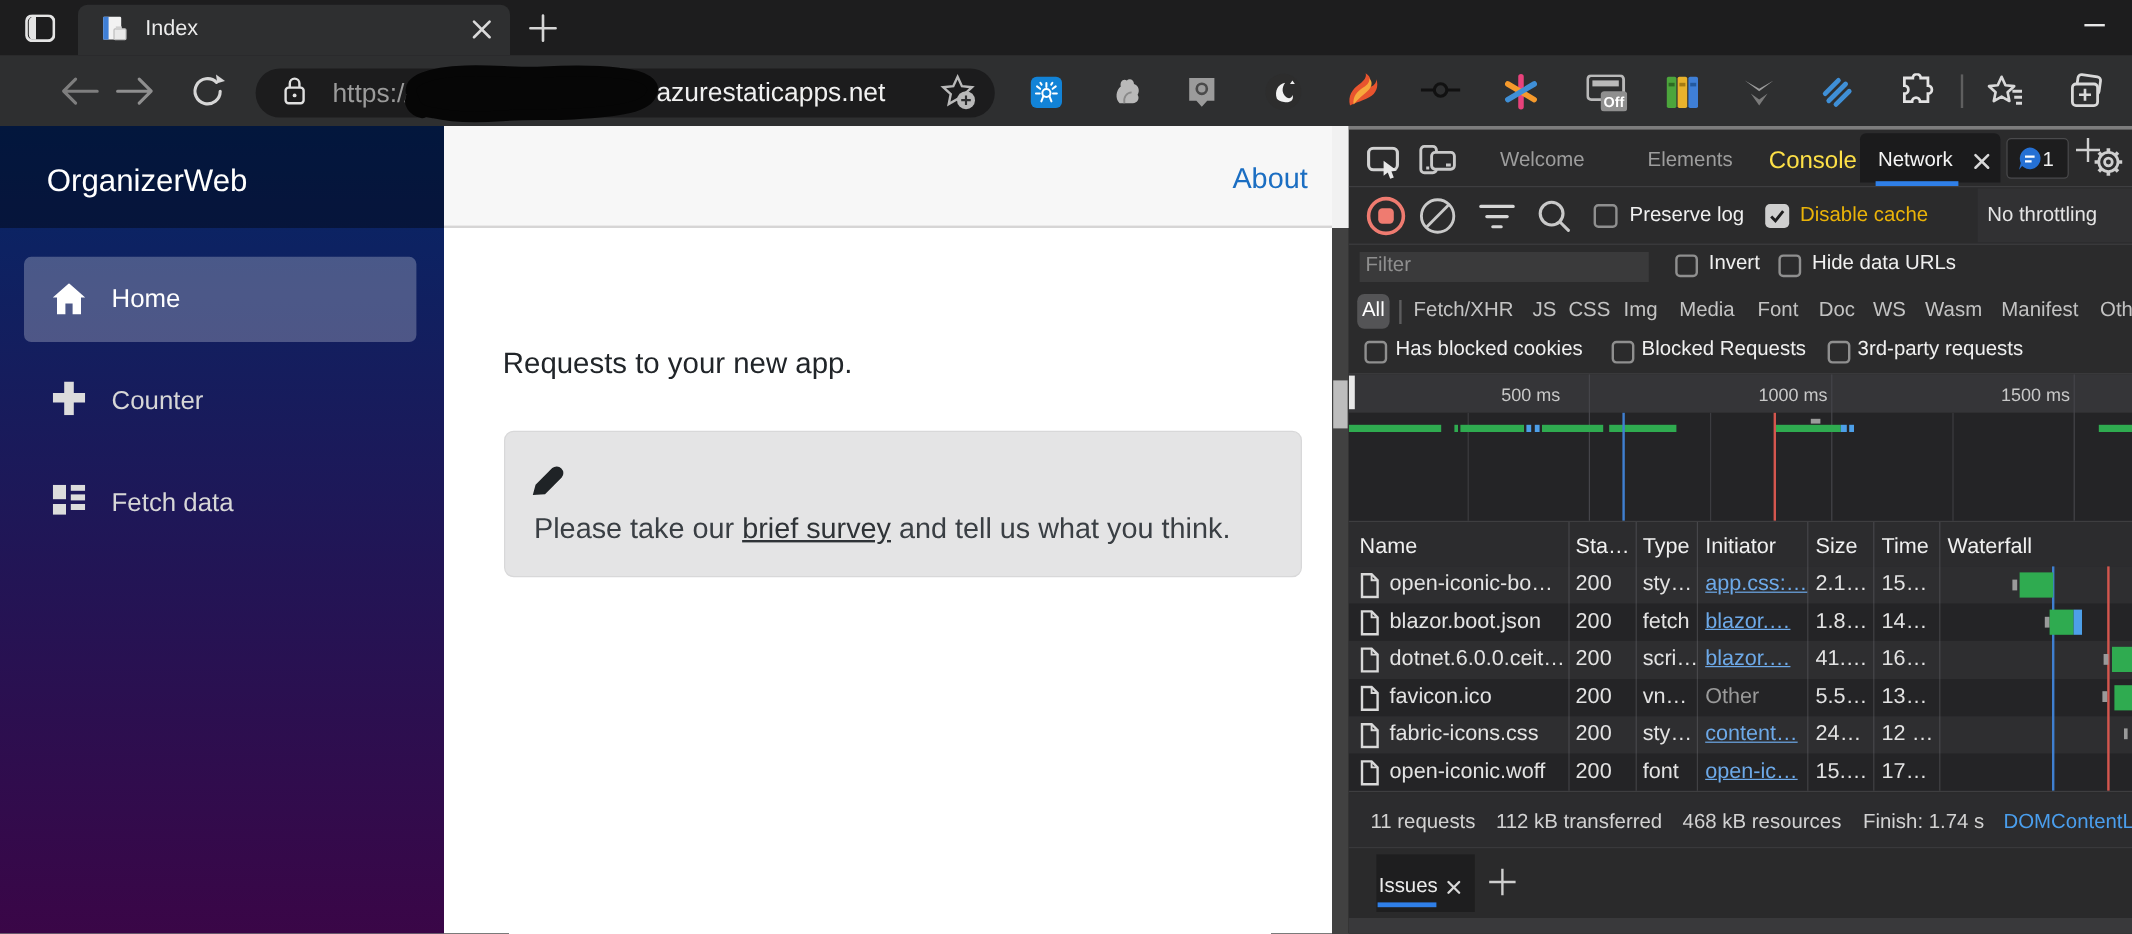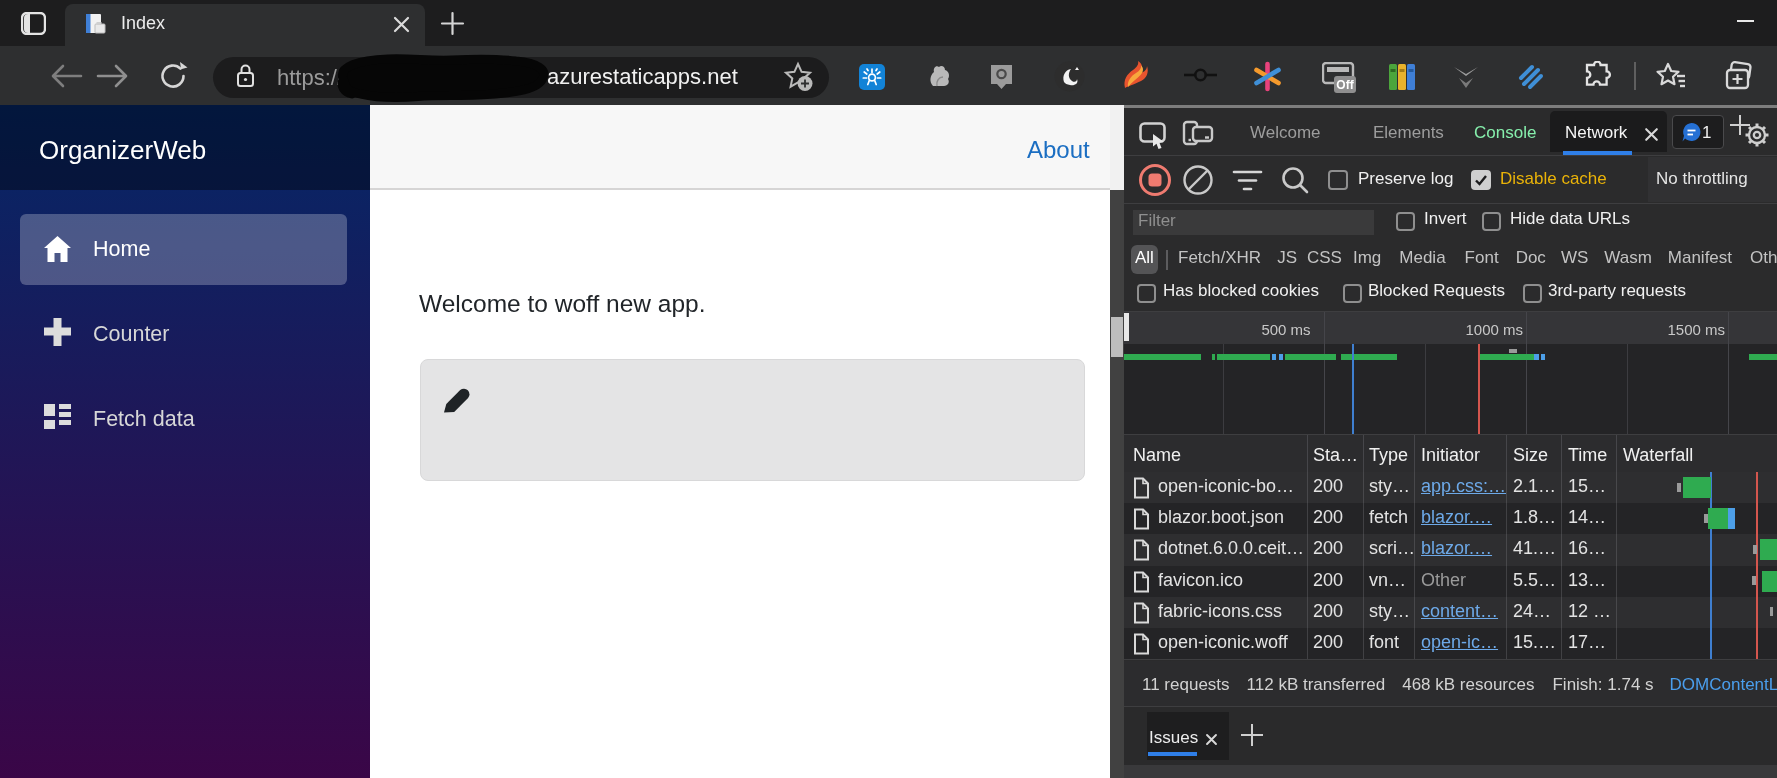--- a/index.html
+++ b/index.html
@@ -206,46 +206,47 @@
         <rect x="0" y="0" width="11" height="12" fill="#dcdcdc"></rect>
         <rect x="15" y="0" width="12" height="5" fill="#dcdcdc"></rect>
         <rect x="15" y="8" width="12" height="5" fill="#dcdcdc"></rect>
         <rect x="0" y="16" width="11" height="9" fill="#dcdcdc"></rect>
         <rect x="15" y="16" width="12" height="5" fill="#dcdcdc"></rect>
       </svg>
     <div class="abs" style="left:93px;top:302px;font-size:21.5px;color:#d7d7d7">Fetch data</div>
 
     <div id="toprow"></div>
     <div class="abs" style="left:1027px;top:31px;font-size:24px;color:#1b6ec2">About</div>
-    <div class="abs" style="left:419px;top:185px;font-size:24.5px;color:#212529">Welcome to woff new app.</div>
+    <div class="abs" style="left:419px;top:185px;font-size:24.5px;color:#212529">Requests to your new app.</div>
     <div class="abs" style="left:420px;top:254px;width:665px;height:122px;background:#e4e4e5;border:1px solid #d8d8d9;border-radius:8px"></div>
     <svg class="abs" style="left:442px;top:279px" width="30" height="30" viewBox="0 0 30 30">
         <path d="M2 28.5 L4.3 20 L18.2 6.1 A5.6 5.6 0 0 1 26.1 14 L12.2 27.9 L2 28.5 Z" fill="#1f2326"></path>
       </svg>
+    <div class="abs" style="left:445px;top:322px;font-size:24px;color:#3a3f44">Please take our <span style="text-decoration:underline;color:#2f3337">brief survey</span> and tell us what you think.</div>
   </div>
   <div id="pagesb">
       <div class="toppart"></div>
       <div class="thumb"></div>
     </div>
   <div id="devtools">
     <div class="abs" style="left:0;top:0;width:653px;height:3px;background:#7d7d7d"></div>
 
     <svg class="abs" style="left:15px;top:17px" width="30" height="28" viewBox="0 0 30 28">
         <rect x="1.5" y="1.5" width="24" height="18" rx="4" fill="none" stroke="#d2d2d2" stroke-width="2.6"></rect>
         <path d="M14 12 L25 20 L20.5 20.8 L22.5 26 L19.5 27 L17.5 21.7 L14 24.5 Z" fill="#e8e8e8"></path>
       </svg>
     <svg class="abs" style="left:58px;top:15px" width="32" height="30" viewBox="0 0 32 30">
         <rect x="2" y="2" width="13" height="22" rx="3" fill="none" stroke="#c9c9c9" stroke-width="2.4"></rect>
         <rect x="11" y="7" width="19" height="14" rx="3" fill="#2b2b2c" stroke="#c9c9c9" stroke-width="2.4"></rect>
         <line x1="23" y1="17.5" x2="27" y2="17.5" stroke="#c9c9c9" stroke-width="2.4"></line>
         <line x1="6.5" y1="20" x2="9" y2="20" stroke="#c9c9c9" stroke-width="2.4"></line>
       </svg>
     <div class="abs" style="left:126px;top:18px;font-size:17px;color:#9d9d9d">Welcome</div>
     <div class="abs" style="left:249px;top:18px;font-size:17px;color:#9d9d9d">Elements</div>
-    <div class="abs" style="left:350px;top:18px;font-size:17px;color:#86efac">Console</div>
+    <div class="abs" style="left:350px;top:18px;font-size:20px;color:#fde047">Console</div>
     <div class="abs" style="left:426px;top:6px;width:117px;height:41px;background:#1b1b1c;border-radius:5px 5px 0 0"></div>
     <div class="abs" style="left:441px;top:18px;font-size:17px;color:#f5f5f5">Network</div>
     <svg class="abs" style="left:520px;top:22px" width="15" height="15" viewBox="0 0 17 17">
         <path d="M2.5 2.5 L14.5 14.5 M14.5 2.5 L2.5 14.5" stroke="#d8d8d8" stroke-width="2.4" stroke-linecap="round"></path>
       </svg>
     <div class="abs" style="left:439px;top:46px;width:69px;height:4px;background:#2f7fe8"></div>
     <div class="abs" style="left:548px;top:10px;width:52px;height:34px;background:#1d1d1e;border:1.5px solid #4a4a4c;border-radius:4px"></div>
     <svg class="abs" style="left:557px;top:17px" width="21" height="21" viewBox="0 0 21 21">
         <path d="M10.5 1 a9 9 0 1 1 -6.4 15.4 L1.5 19.5 L3 13.8 A9 9 0 0 1 10.5 1 Z" fill="#2570d4"></path>
         <line x1="6.5" y1="8.5" x2="14.5" y2="8.5" stroke="#fff" stroke-width="1.8"></line>
@@ -315,21 +316,21 @@
 
     <div class="abs" style="left:13px;top:179px;width:19px;height:19px;border:2.2px solid #8f8f8f;border-radius:4px"></div>
     <div class="abs" style="left:39px;top:176px;font-size:17px;color:#f0f0f0">Has blocked cookies</div>
     <div class="abs" style="left:219px;top:179px;width:19px;height:19px;border:2.2px solid #8f8f8f;border-radius:4px"></div>
     <div class="abs" style="left:244px;top:176px;font-size:17px;color:#f0f0f0">Blocked Requests</div>
     <div class="abs" style="left:399px;top:179px;width:19px;height:19px;border:2.2px solid #8f8f8f;border-radius:4px"></div>
     <div class="abs" style="left:424px;top:176px;font-size:17px;color:#f0f0f0">3rd-party requests</div>
     <div class="dtsep" style="top:206px"></div>
 
     <div class="abs" style="left:0;top:207px;width:653px;height:32px;background:#353538"></div>
-    <div class="abs" style="left:127px;top:216px;font-size:15px;color:#c8c8c8;width:70px;text-align:center">500 ms</div>
+    <div class="abs" style="left:127px;top:216px;font-size:15px;color:#c8c8c8;width:70px;text-align:left">500 ms</div>
     <div class="abs" style="left:329px;top:216px;font-size:15px;color:#c8c8c8;width:70px;text-align:right">1000 ms</div>
     <div class="abs" style="left:531px;top:216px;font-size:15px;color:#c8c8c8;width:70px;text-align:right">1500 ms</div>
 
     <div class="abs" style="left:0;top:239px;width:653px;height:90px;background:#242426"></div>
     <div class="abs" style="left:99px;top:239px;width:1px;height:90px;background:#3c3c40"></div>
     <div class="abs" style="left:200px;top:207px;width:1px;height:122px;background:#45454a"></div>
     <div class="abs" style="left:301px;top:239px;width:1px;height:90px;background:#3c3c40"></div>
     <div class="abs" style="left:402px;top:207px;width:1px;height:122px;background:#45454a"></div>
     <div class="abs" style="left:503px;top:239px;width:1px;height:90px;background:#3c3c40"></div>
     <div class="abs" style="left:604px;top:207px;width:1px;height:122px;background:#45454a"></div>

